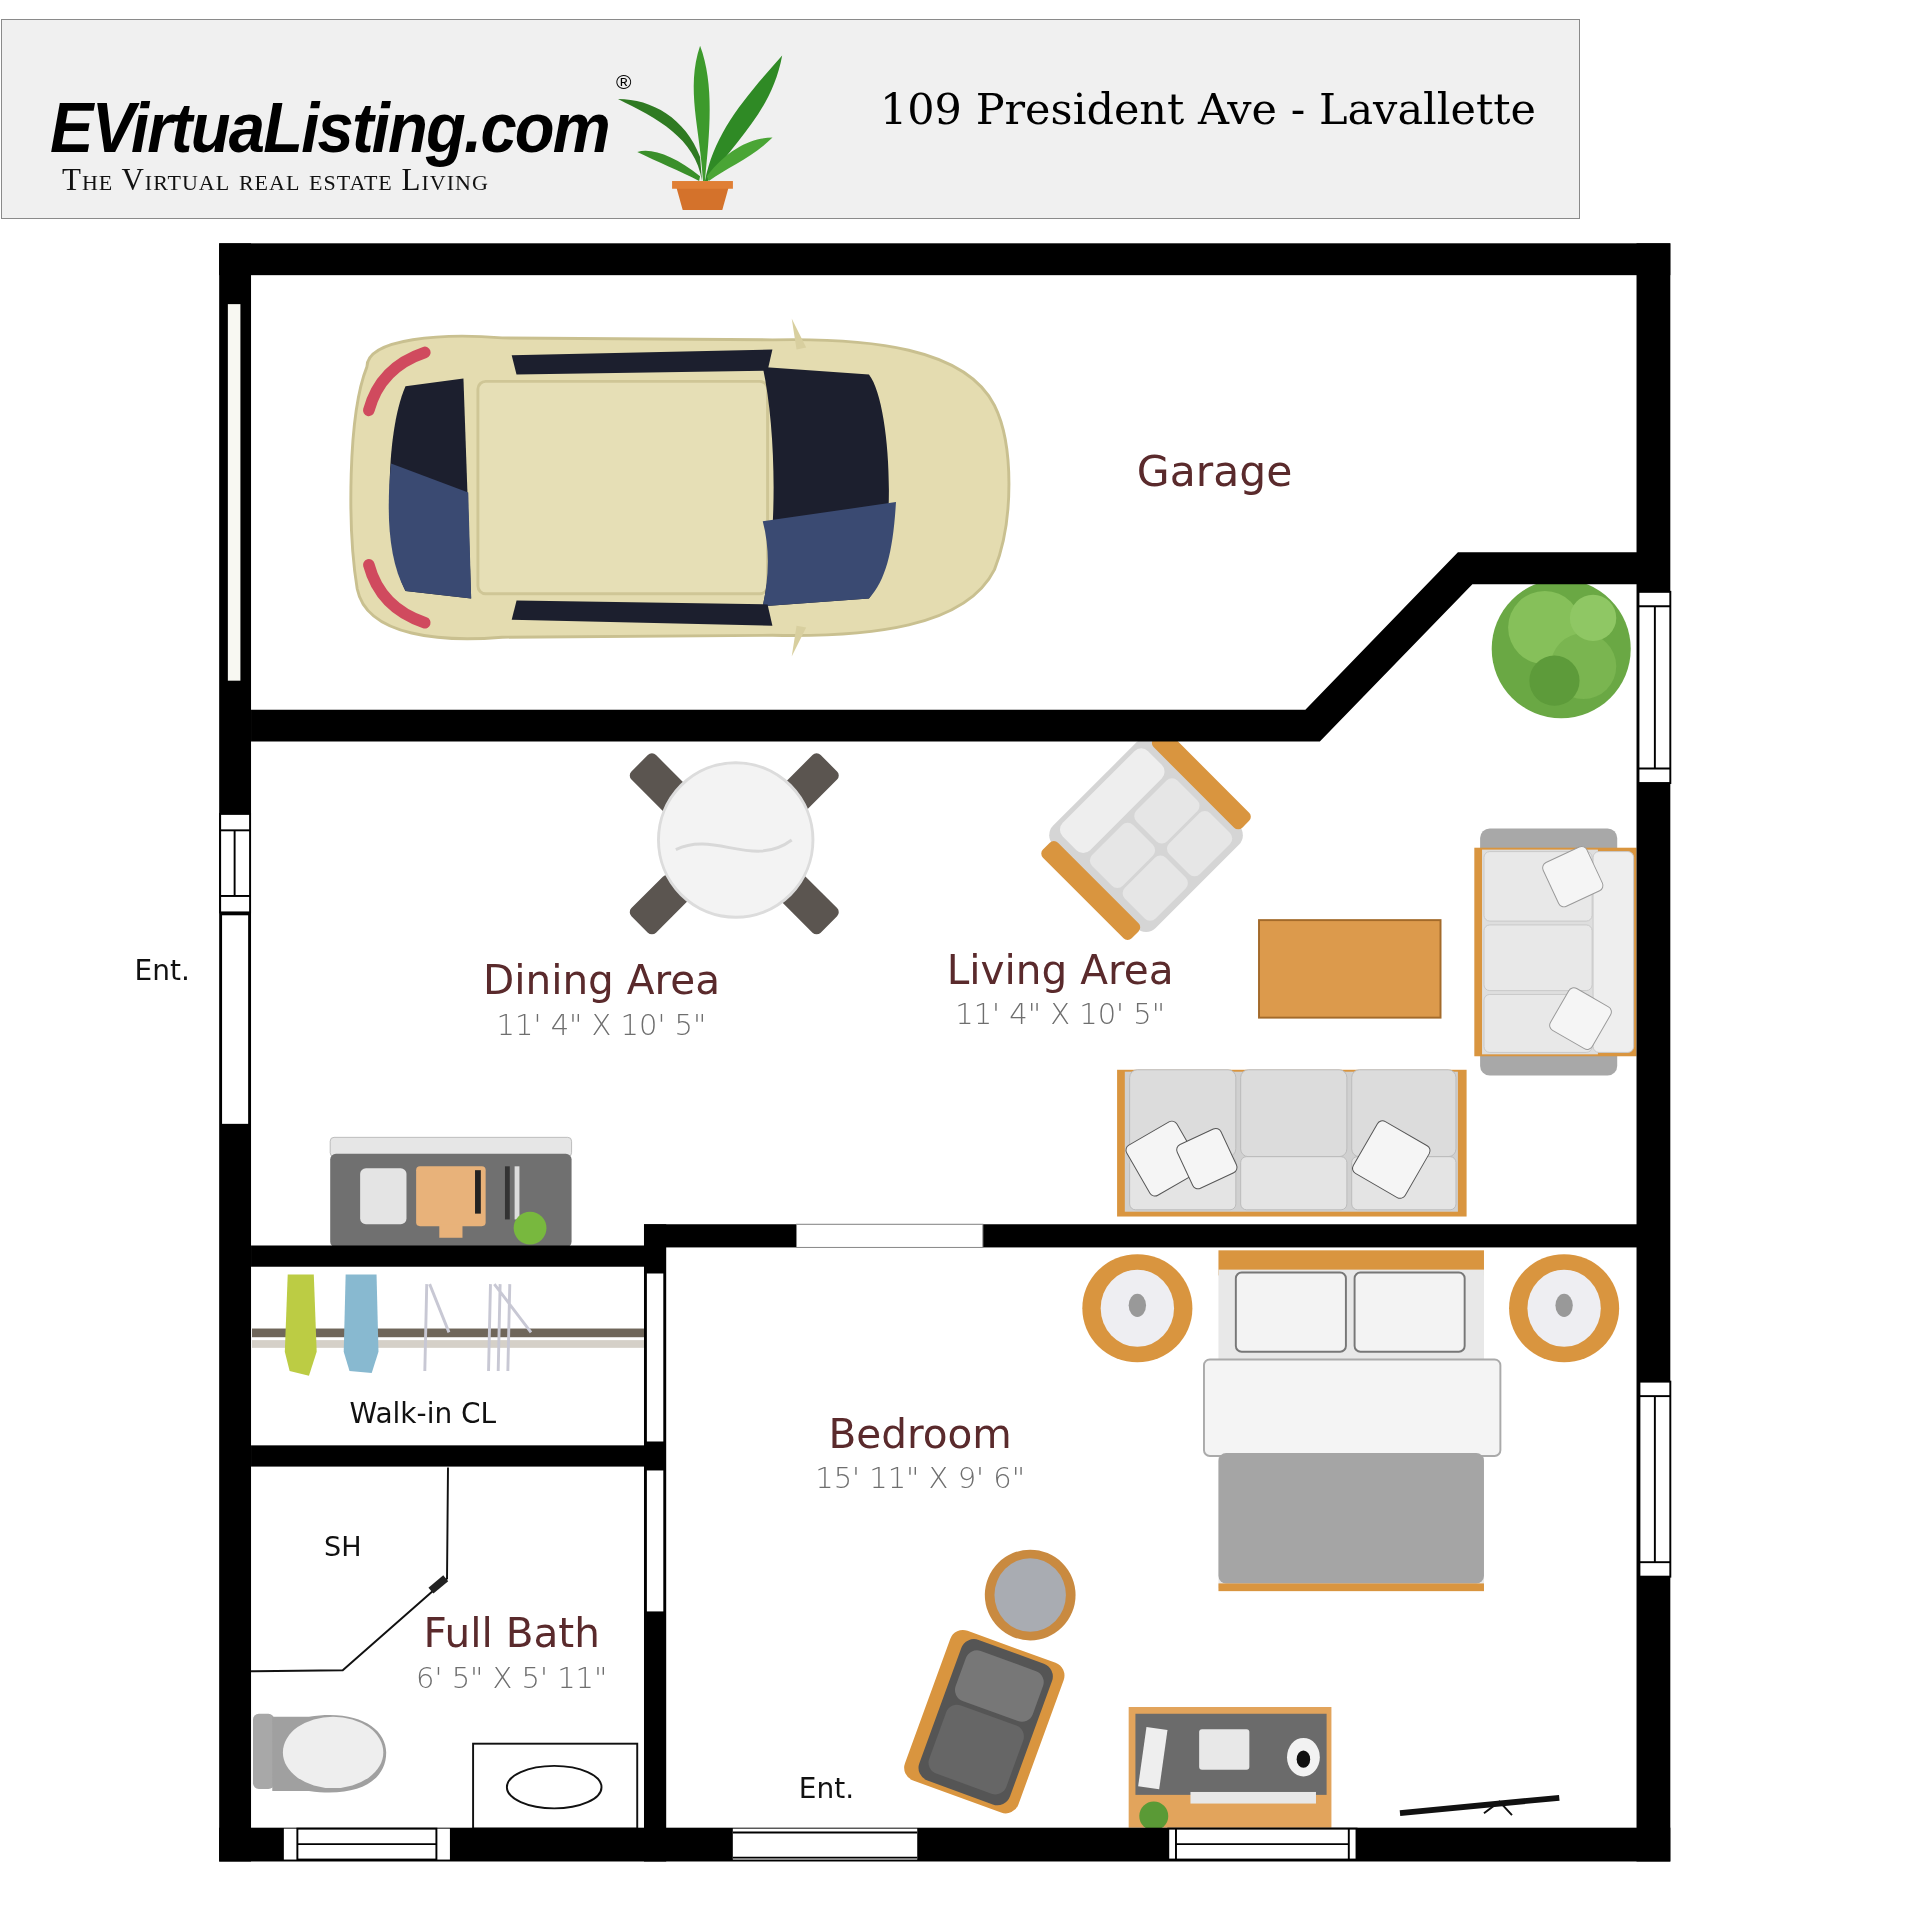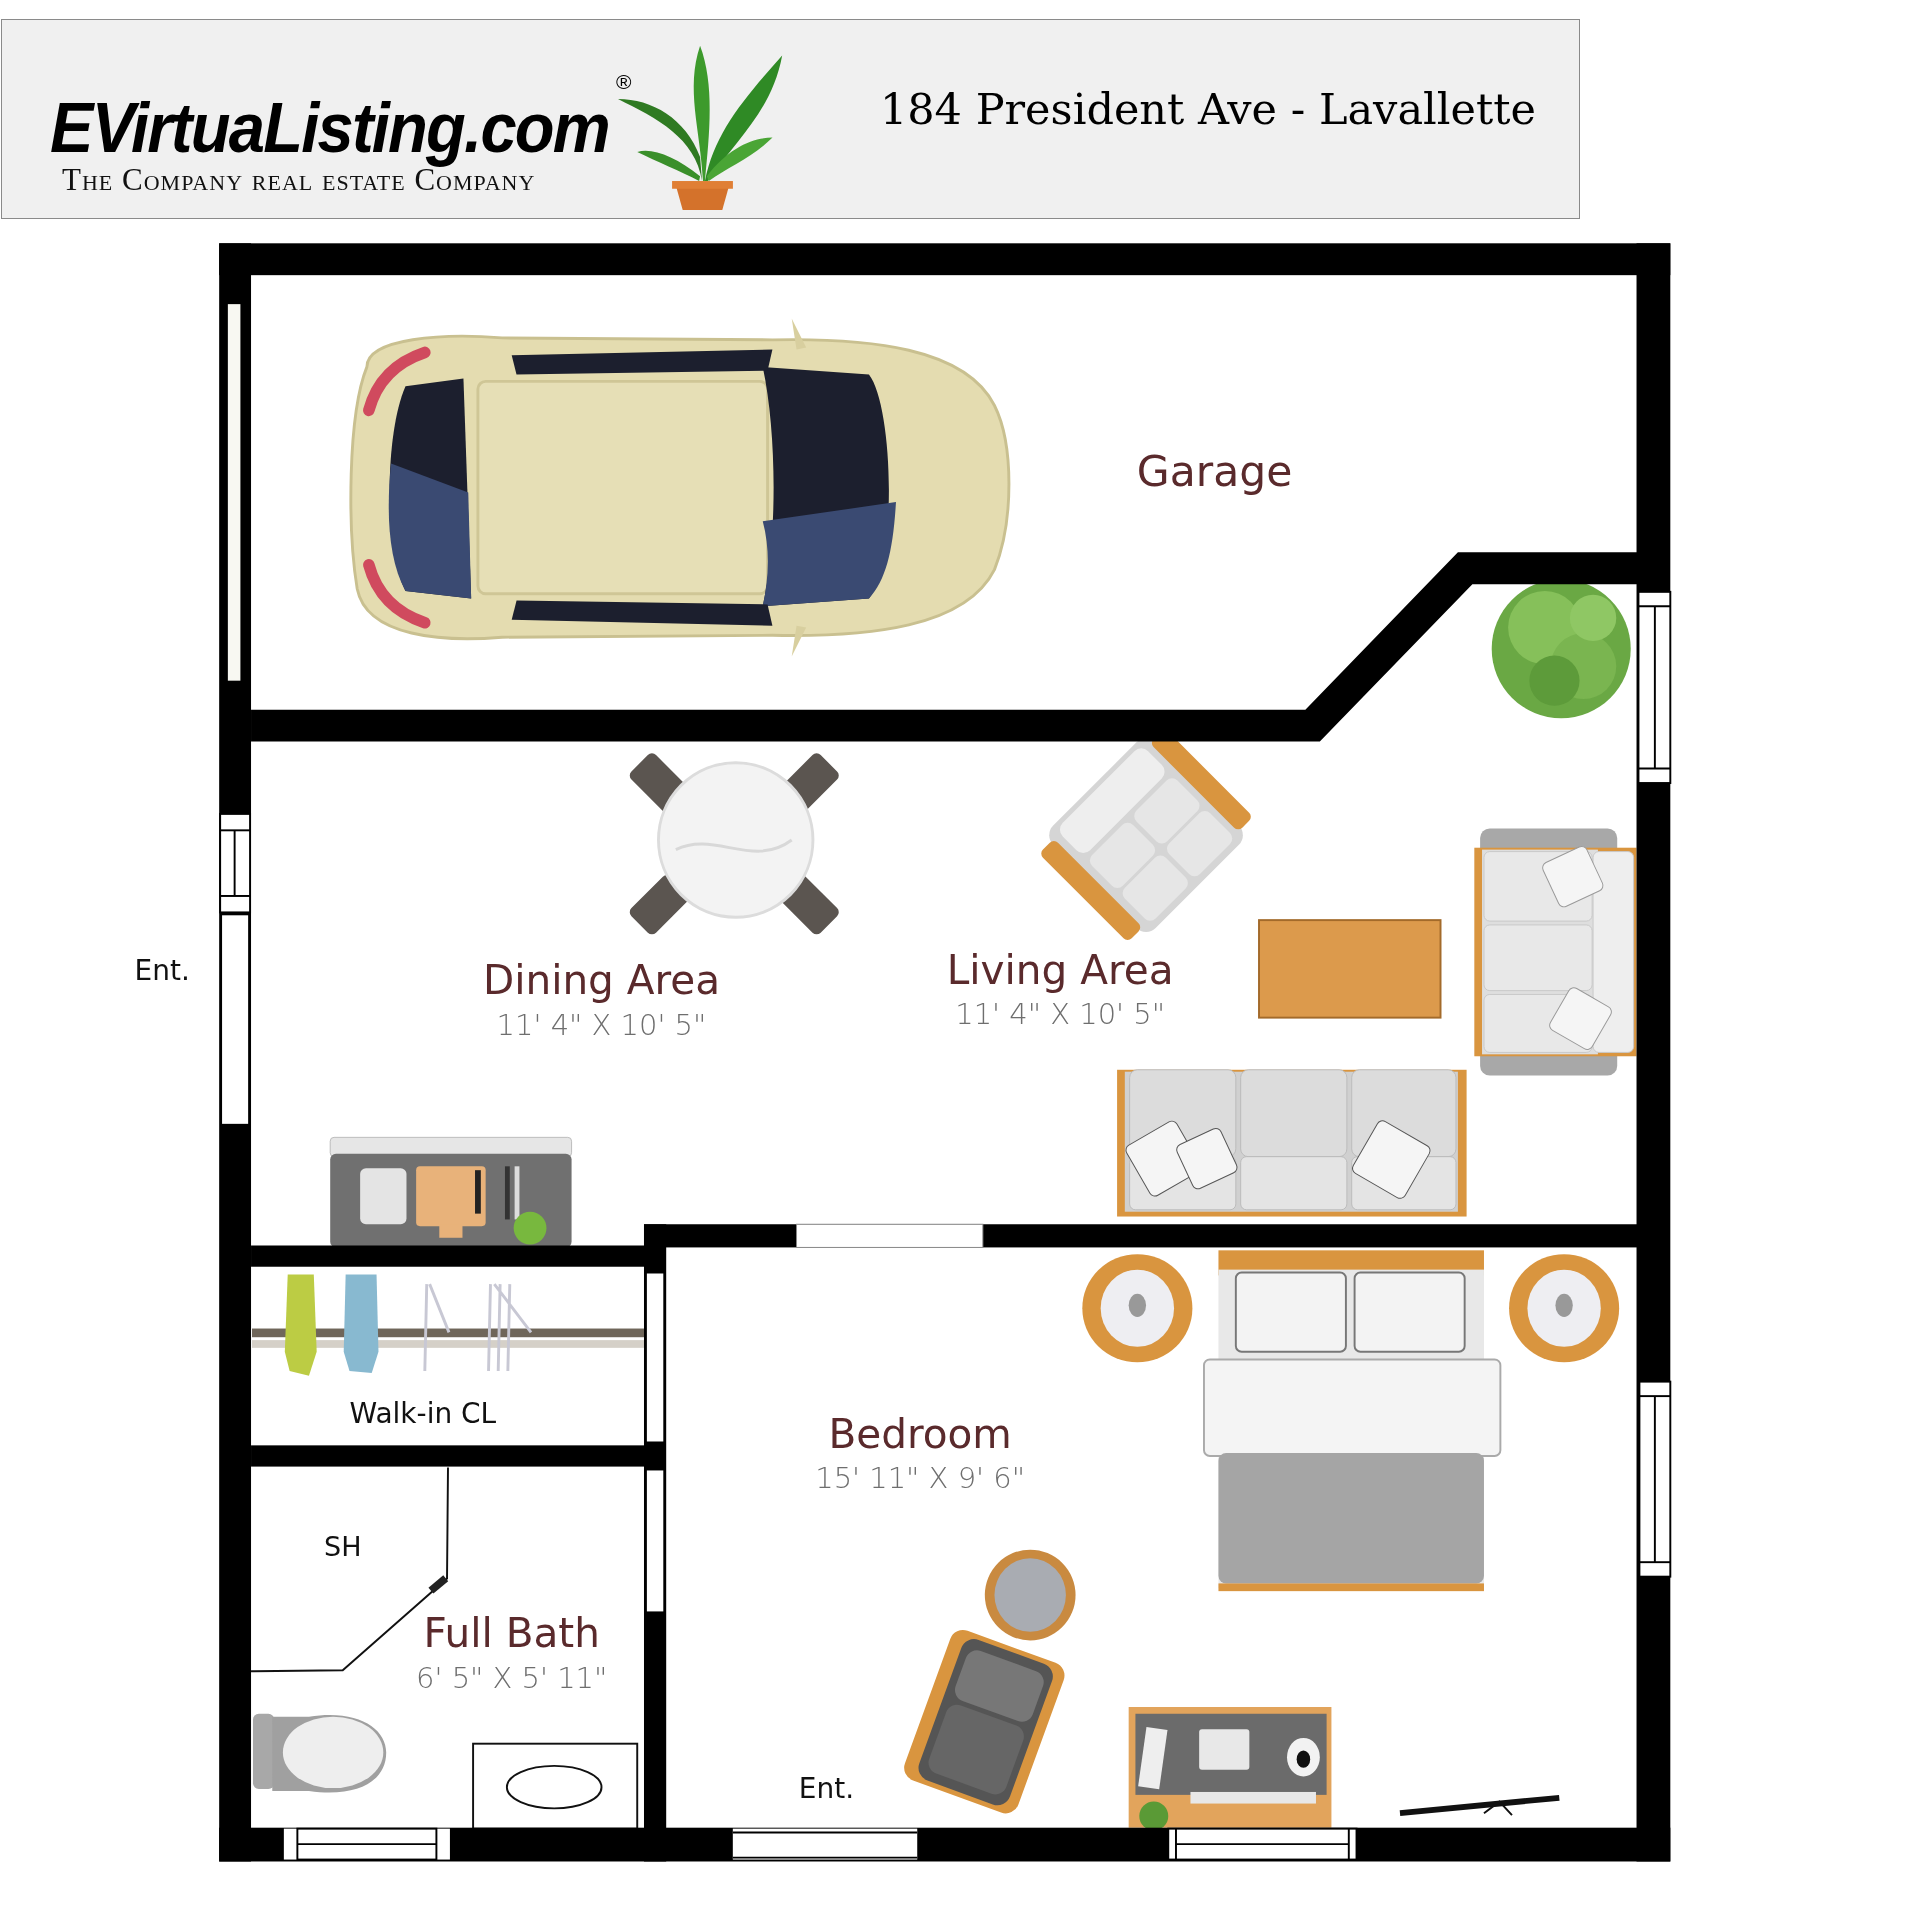--- a/index.html
+++ b/index.html
@@ -15,31 +15,31 @@
   .room-name { font-family:"DejaVu Sans", sans-serif; fill:#5a2a2c; }
   .room-dim { font-family:"DejaVu Sans", sans-serif; fill:#6e6e6e; font-weight:300; }
   .label { font-family:"DejaVu Sans", sans-serif; fill:#111; }
 </style>
 </head>
 <body>
 
 <div class="header">
   <div class="logo-main">EVirtuaListing.com</div>
   <div class="logo-reg">®</div>
-  <div class="logo-sub">The Company real estate Company</div>
+  <div class="logo-sub">The Virtual real estate Living</div>
   <svg class="plant" viewBox="0 0 175 175">
     <path d="M60 150 L115 150 L108 175 L67 175 Z" fill="#d4722b"></path>
     <rect x="56" y="145" width="63" height="8" fill="#e07f35"></rect>
     <path d="M87 145 C80 100 40 80 0 60 C35 60 70 80 85 120 Z" fill="#2f7a22"></path>
     <path d="M88 145 C85 90 70 50 85 5 C100 45 95 95 90 145 Z" fill="#3d9a2c"></path>
     <path d="M90 145 C100 95 130 60 170 15 C160 70 125 100 93 145 Z" fill="#2f8a25"></path>
     <path d="M92 140 C115 110 140 100 160 100 C140 120 115 130 94 145 Z" fill="#4aa535"></path>
     <path d="M85 140 C60 120 35 110 20 115 C40 125 65 135 84 145 Z" fill="#3a8f2a"></path>
   </svg>
-  <div class="addr">184 President Ave - Lavallette</div>
+  <div class="addr">109 President Ave - Lavallette</div>
 </div>
 
 <svg class="plan" width="1931" height="1931" viewBox="0 0 2000 2000">
 
   <g>
     <path d="M380 380 C380 350 460 345 520 350 L800 352 C900 350 1000 360 1030 420 C1050 460 1050 540 1030 590 C1000 650 900 660 800 658 L520 660 C460 665 380 660 370 610 C360 550 360 430 380 380 Z" fill="#e4dcb0" stroke="#c9c090" stroke-width="3"></path>
     <path d="M420 400 L480 392 L488 620 L420 612 C398 570 398 450 420 400 Z" fill="#1c1f2e"></path>
     <path d="M405 480 L485 510 L488 620 L420 612 C402 580 400 530 405 480 Z" fill="#3a4a72"></path>
     <rect x="495" y="395" width="300" height="220" rx="8" fill="#e6dfb6" stroke="#cfc696" stroke-width="3"></rect>
     <path d="M790 380 L900 388 C925 420 930 580 900 620 L790 628 C805 560 805 450 790 380 Z" fill="#1c1f2e"></path>

